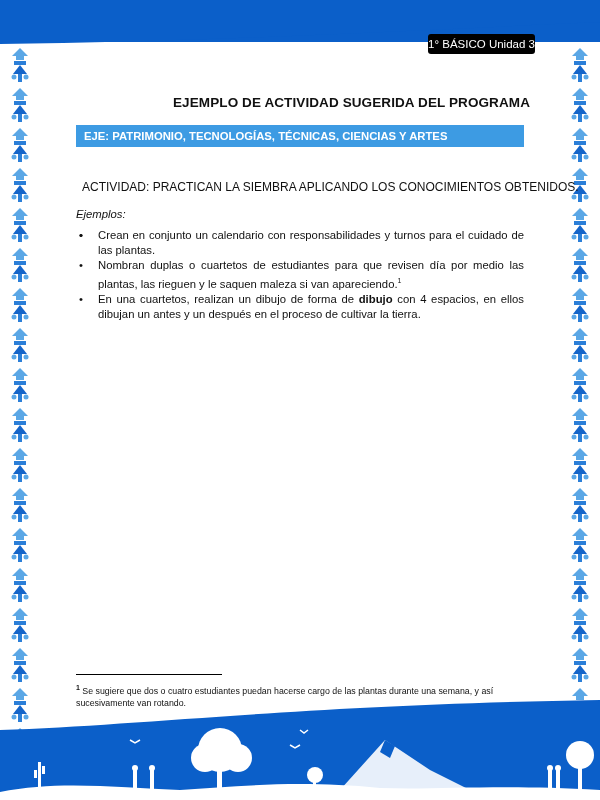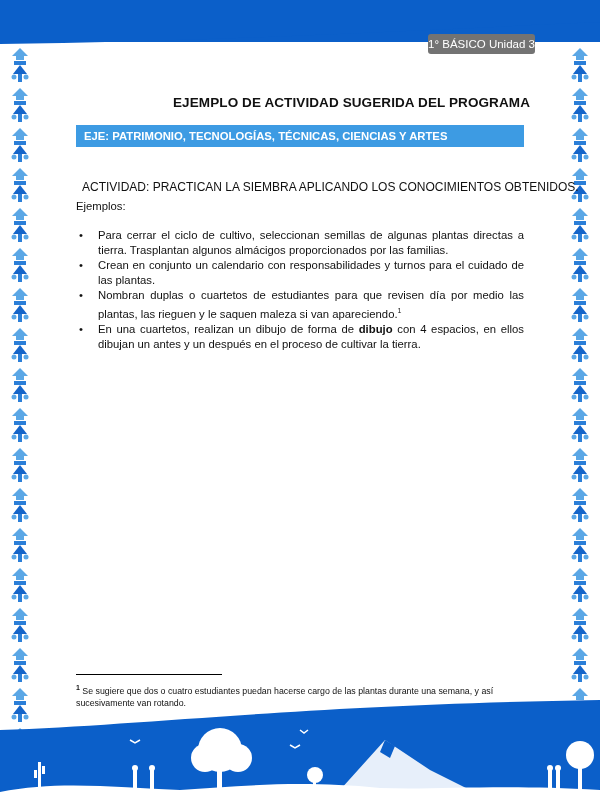--- a/index.html
+++ b/index.html
@@ -1,27 +1,27 @@
 <!DOCTYPE html>
 <html><head>
   <meta charset="utf-8">
   <style>
     html, body { margin: 0; padding: 0; }
     body { width: 600px; height: 800px; background: #ffffff; position: relative; overflow: hidden; font-family: "Liberation Sans", sans-serif; color: #111; }
     .top-band { position: absolute; left: 0; top: 0; width: 600px; height: 42px; background: #0b5fc9; }
     .top-band svg { position: absolute; left: 0; top: 0; }
-    .badge { position: absolute; left: 428px; top: 34px; width: 107px; height: 20px; background: #737373; border-radius: 3px; color: #fff; font-size: 11.5px; line-height: 20px; text-align: center; }
+    .badge { position: absolute; left: 428px; top: 34px; width: 107px; height: 20px; background: #000000; border-radius: 3px; color: #fff; font-size: 11.5px; line-height: 20px; text-align: center; }
     .border-col { position: absolute; top: 48px; width: 20px; height: 700px; }
     .border-left { left: 10px; }
     .border-right { left: 570px; }
     .motif { width: 20px; height: 34px; margin-bottom: 2px; }
     .title { position: absolute; left: 70px; width: 460px; top: 95px; text-align: right; font-weight: bold; font-size: 13.5px; letter-spacing: 0.1px; }
     .eje { position: absolute; left: 76px; top: 125px; width: 448px; height: 22px; background: #3d9be3; color: #fff; font-weight: bold; font-size: 11.3px; line-height: 22px; padding-left: 8px; box-sizing: border-box; }
     .actividad { position: absolute; left: 82px; top: 180px; font-size: 12px; }
-    .ejemplos { position: absolute; left: 76px; top: 200px; font-size: 11.3px; }
+    .ejemplos { position: absolute; left: 76px; top: 208px; font-size: 11.3px; font-style: italic; }
     ul.items { position: absolute; left: 76px; top: 228px; width: 448px; margin: 0; padding: 0; list-style: none; font-size: 11.3px; line-height: 15px; }
     ul.items li { position: relative; padding-left: 22px; text-align: justify; margin-bottom: 0px; }
     ul.items li .bullet { position: absolute; left: 3px; top: 0; }
     sup.fn { font-size: 7px; vertical-align: 5px; }
     .fn-rule { position: absolute; left: 76px; top: 674px; width: 146px; height: 1px; background: #000; }
     .footnote { position: absolute; left: 76px; top: 682px; width: 450px; font-size: 8.8px; line-height: 12px; }
     .footnote sup { font-size: 7px; font-weight: bold; }
     .footer { position: absolute; left: 0; top: 700px; width: 600px; height: 100px; }
   </style>
 </head>
@@ -288,21 +288,21 @@
       <circle cx="16" cy="29" r="2.5" fill="#5aa7e6"></circle>
       <rect x="8" y="26" width="4" height="8" fill="#2b7fd8"></rect>
     </svg></div>
 
 <div class="title">EJEMPLO DE ACTIVIDAD SUGERIDA DEL PROGRAMA</div>
 <div class="eje">EJE:  PATRIMONIO, TECNOLOGÍAS, TÉCNICAS, CIENCIAS Y ARTES ANCESTRALES</div>
 <div class="actividad">ACTIVIDAD: PRACTICAN LA SIEMBRA APLICANDO LOS CONOCIMIENTOS OBTENIDOS.</div>
 <div class="ejemplos">Ejemplos:</div>
 
 <ul class="items">
-  <li><span class="bullet">•</span><span>Para cerrar el ciclo de cultivo, seleccionan semillas de algunas plantas directas a tierra. Trasplantan algunos almácigos proporcionados por las familias.</span></li>
+  <li><span class="bullet">•</span></li>
   <li><span class="bullet">•</span><span>Crean en conjunto un calendario con responsabilidades y turnos para el cuidado de las plantas.</span></li>
   <li><span class="bullet">•</span><span>Nombran duplas o cuartetos de estudiantes para que revisen día por medio las plantas, las rieguen y le saquen maleza si van apareciendo.</span><sup class="fn">1</sup></li>
   <li><span class="bullet">•</span><span>En una cuartetos, realizan un dibujo de forma de </span><b>dibujo</b><span> con 4 espacios, en ellos dibujan un antes y un después en el proceso de cultivar la tierra.</span></li>
 </ul>
 
 <div class="fn-rule"></div>
 <div class="footnote"><sup>1</sup><span> Se sugiere que dos o cuatro estudiantes puedan hacerse cargo de las plantas durante una semana, y así sucesivamente van rotando.</span></div>
 
 <svg class="footer" viewBox="0 0 600 100">
   <path d="M0 30 C150 25 300 5 600 0 V100 H0 Z" fill="#0b5fc9"></path>

